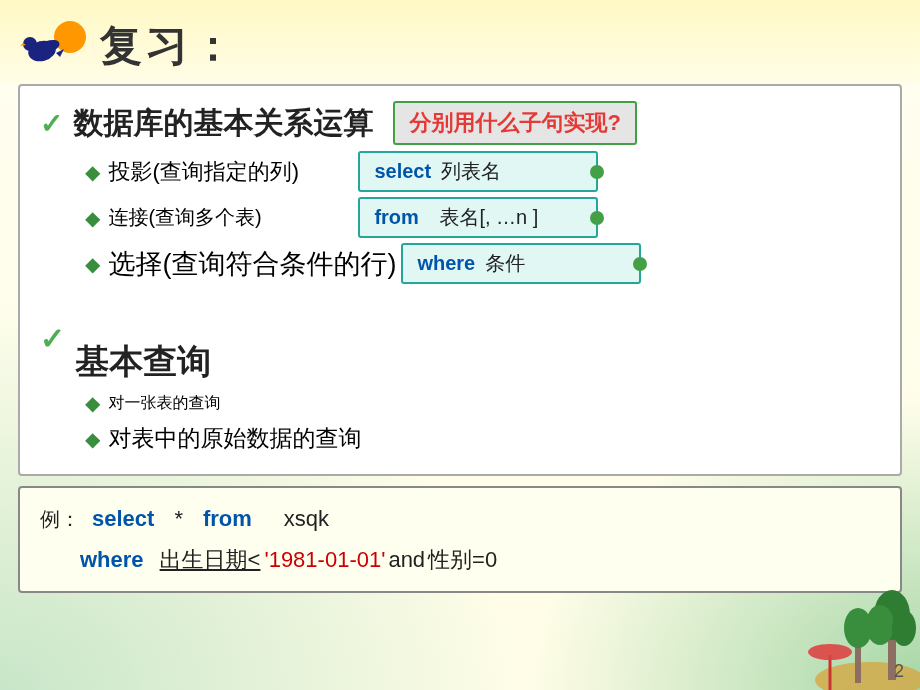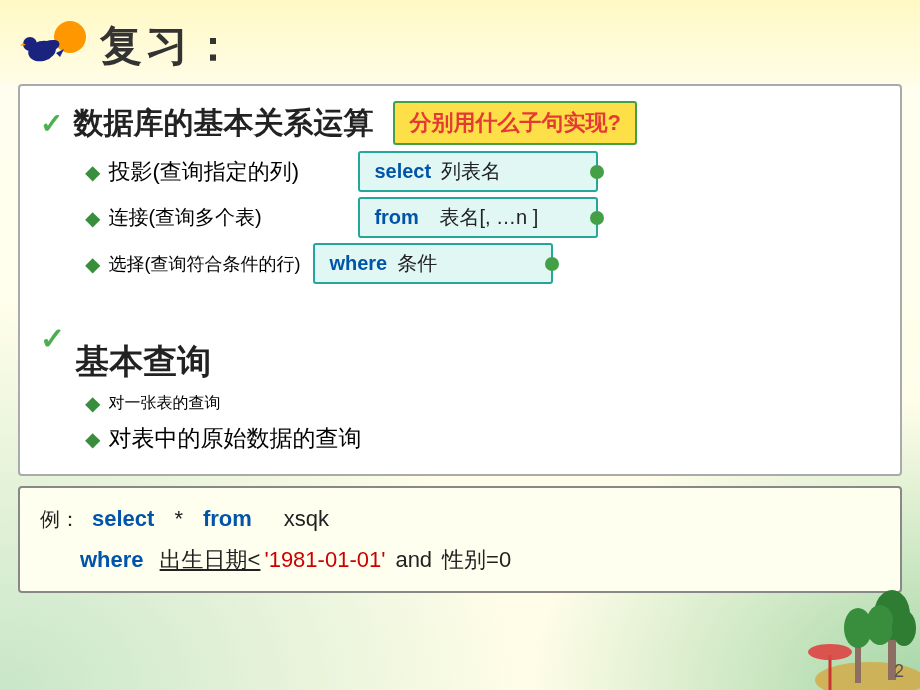--- a/index.html
+++ b/index.html
@@ -187,21 +187,21 @@
     <div class="title">复习：</div>
   </div>
 
   <div class="content">
 
     <div class="section">
       <div class="section-header">
         <span class="checkmark">✓</span>
         <span class="section-title">数据库的基本关系运算</span>
 
-        <div style="margin-left: 20px; border: 2px solid #43a047; border-radius:3px; background:#fde047; padding: 5px 14px;">
+        <div style="margin-left: 20px; border: 2px solid #43a047; border-radius:3px; background:#e5e5e5; padding: 5px 14px;">
           <span style="color:#e53935; font-weight:bold; font-size:22px;">分别用什么子句实现?</span>
         </div>
       </div>
 
       <div style="margin-left: 45px; position:relative;">
 
         <div style="display:flex; align-items:center; margin-bottom:5px;">
           <span class="diamond">◆</span>
           <span style="font-size:22px; min-width:200px;">投影(查询指定的列)</span>
           <div class="clause-box" style="margin-left: 50px; min-width:240px; position:relative;">
@@ -216,21 +216,21 @@
           <span style="font-size:20px; min-width:200px;">连接(查询多个表)</span>
           <div class="clause-box" style="margin-left: 50px; min-width:240px; position:relative;">
             <span class="clause-keyword">from</span>
             <span class="clause-content">表名[, …n ]</span>
             <span style="position:absolute; right:-8px; top:50%; transform:translateY(-50%); width:14px; height:14px; background:#43a047; border-radius:50%; display:block;"></span>
           </div>
         </div>
 
         <div style="display:flex; align-items:center; margin-bottom:5px;">
           <span class="diamond">◆</span>
-          <span style="font-size:18px; min-width:200px;">选择(查询符合条件的行)</span>
+          <span style="font-size:27px; min-width:200px;">选择(查询符合条件的行)</span>
           <div class="clause-box" style="margin-left: 5px; min-width:240px; position:relative;">
             <span class="clause-keyword">where</span>
             <span class="clause-content">条件</span>
             <span style="position:absolute; right:-8px; top:50%; transform:translateY(-50%); width:14px; height:14px; background:#43a047; border-radius:50%; display:block;"></span>
           </div>
         </div>
 
       </div>
     </div>
 
@@ -261,21 +261,21 @@
       <span style="color:#0055aa; font-weight:bold; font-size:22px; margin:0 12px;">select</span>
       <span style="color:#222; font-size:22px; margin:0 8px;">*</span>
       <span style="color:#0055aa; font-weight:bold; font-size:22px; margin:0 12px;">from</span>
       <span style="color:#222; font-size:22px; margin:0 20px;">xsqk</span>
     </div>
 
     <div style="display:flex; align-items:baseline; gap:0; margin-left:40px;">
       <span style="color:#0055aa; font-weight:bold; font-size:22px; margin-right:12px;">where</span>
       <span style="color:#222; font-size:22px; margin:0 4px;text-decoration:underline;">出生日期&lt;</span>
       <span style="color:#cc0000; font-size:22px;">'1981-01-01'</span>
-      <span style="color:#222; font-size:22px; margin:0 10px;">and</span>
+      <span style="color:#222; font-size:22px; margin:0 3px;">and</span>
       <span style="color:#222; font-size:22px;">性别=0</span>
     </div>
   </div>
 
   <svg style="position:absolute; bottom:0; right:0; width:180px; height:110px; z-index:0;" viewBox="0 0 180 110" xmlns="http://www.w3.org/2000/svg">
 
     <ellipse cx="130" cy="100" rx="55" ry="18" fill="#d4a843" opacity="0.8"></ellipse>
 
     <rect x="148" y="40" width="8" height="60" fill="#8d6e63"></rect>
 

